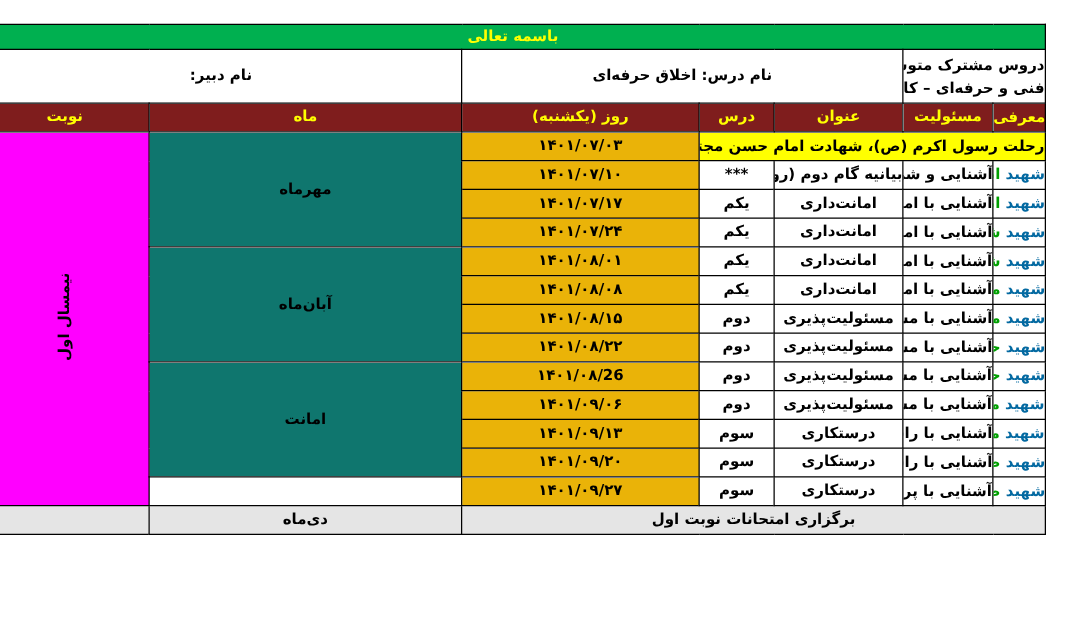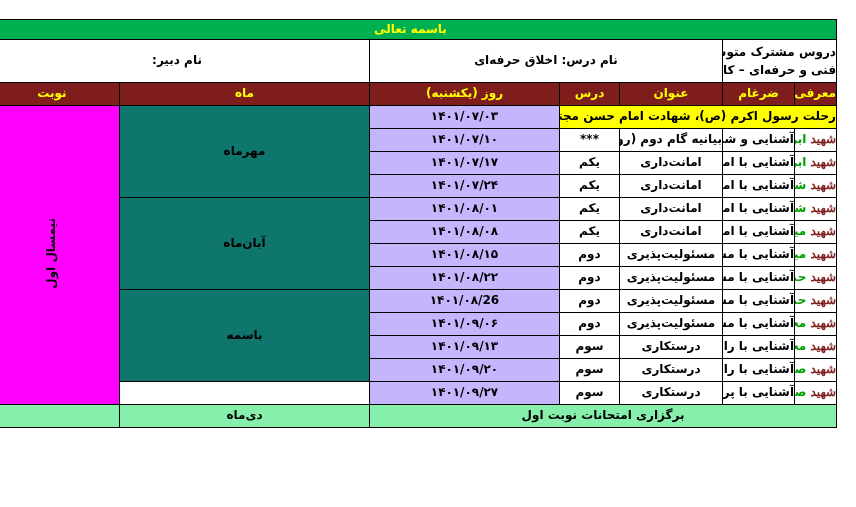--- a/index.html
+++ b/index.html
@@ -48,21 +48,21 @@
     display: block;
     line-height: 1.5;
   }
   .col-head {
     background: #7f1d1d;
     color: #ffff00;
     font-size: 13px;
     height: 22px;
   }
   .date-cell {
-    background: #c4b5fd;
+    background: #eab308;
     color: #000000;
     font-size: 12.5px;
     letter-spacing: 0.3px;
   }
   .month-cell {
     background: #0f766e;
     color: #000000;
     font-size: 13px;
   }
   .term-cell {
@@ -78,30 +78,30 @@
     font-weight: bold;
     letter-spacing: 1px;
   }
   .banner-row {
     background: #ffff00;
     color: #000000;
     font-size: 13.5px;
     height: 21px;
   }
   .exam-row {
-    background: #86efac;
+    background: #e5e5e5;
     color: #000000;
     font-size: 13.5px;
     height: 21px;
   }
   .martyr {
     color: #00a000;
     font-size: 12.5px;
   }
-  .martyr .lbl { color: #7f1d1d; font-family: Liberation Serif, serif; }
+  .martyr .lbl { color: #0369a1; }
   .activity { font-size: 12.5px; color: #000000; }
   .title-cell { font-size: 12.5px; color: #000000; }
   .lesson-cell { font-size: 12.5px; color: #000000; }
   tr.data-row td { height: 22px; }
 </style>
 </head>
 <body>
 
 <div id="page">
   <table class="sheet">
@@ -121,21 +121,21 @@
       <tr>
         <td class="hdr-info" colspan="2">
           <span class="two-line">دروس مشترک متوسطه دوم</span>
           <span class="two-line">فنی و حرفه‌ای – کاردانش</span>
         </td>
         <td class="hdr-info" colspan="3">نام درس: اخلاق حرفه‌ای</td>
         <td class="hdr-info" colspan="2">نام دبیر:</td>
       </tr>
       <tr>
         <td class="col-head">معرفی شهید</td>
-        <td class="col-head">ضرغام</td>
+        <td class="col-head">مسئولیت</td>
         <td class="col-head">عنوان</td>
         <td class="col-head">درس</td>
         <td class="col-head">روز (یکشنبه)</td>
         <td class="col-head">ماه</td>
         <td class="col-head">نوبت</td>
       </tr>
 
       <tr class="data-row">
         <td class="banner-row" colspan="4">رحلت رسول اکرم (ص)، شهادت امام حسن مجتبی (ع)</td>
         <td class="date-cell">۱۴۰۱/۰۷/۰۳</td>
@@ -201,21 +201,21 @@
         <td class="lesson-cell">دوم</td>
         <td class="date-cell">۱۴۰۱/۰۸/۲۲</td>
       </tr>
 
       <tr class="data-row">
         <td class="martyr"><span class="lbl">شهید</span> <span>حمید هاشمی</span></td>
         <td class="activity">آشنایی با مسئولیت‌پذیری در ارائه خدمات</td>
         <td class="title-cell">مسئولیت‌پذیری</td>
         <td class="lesson-cell">دوم</td>
         <td class="date-cell">۱۴۰۱/۰۸/26</td>
-        <td class="month-cell" rowspan="4">باسمه</td>
+        <td class="month-cell" rowspan="4">امانت</td>
       </tr>
 
       <tr class="data-row">
         <td class="martyr"><span class="lbl">شهید</span> <span>مجید بقایی</span></td>
         <td class="activity">آشنایی با مسئولیت‌پذیری در ارائه خدمات</td>
         <td class="title-cell">مسئولیت‌پذیری</td>
         <td class="lesson-cell">دوم</td>
         <td class="date-cell">۱۴۰۱/۰۹/۰۶</td>
       </tr>
 

